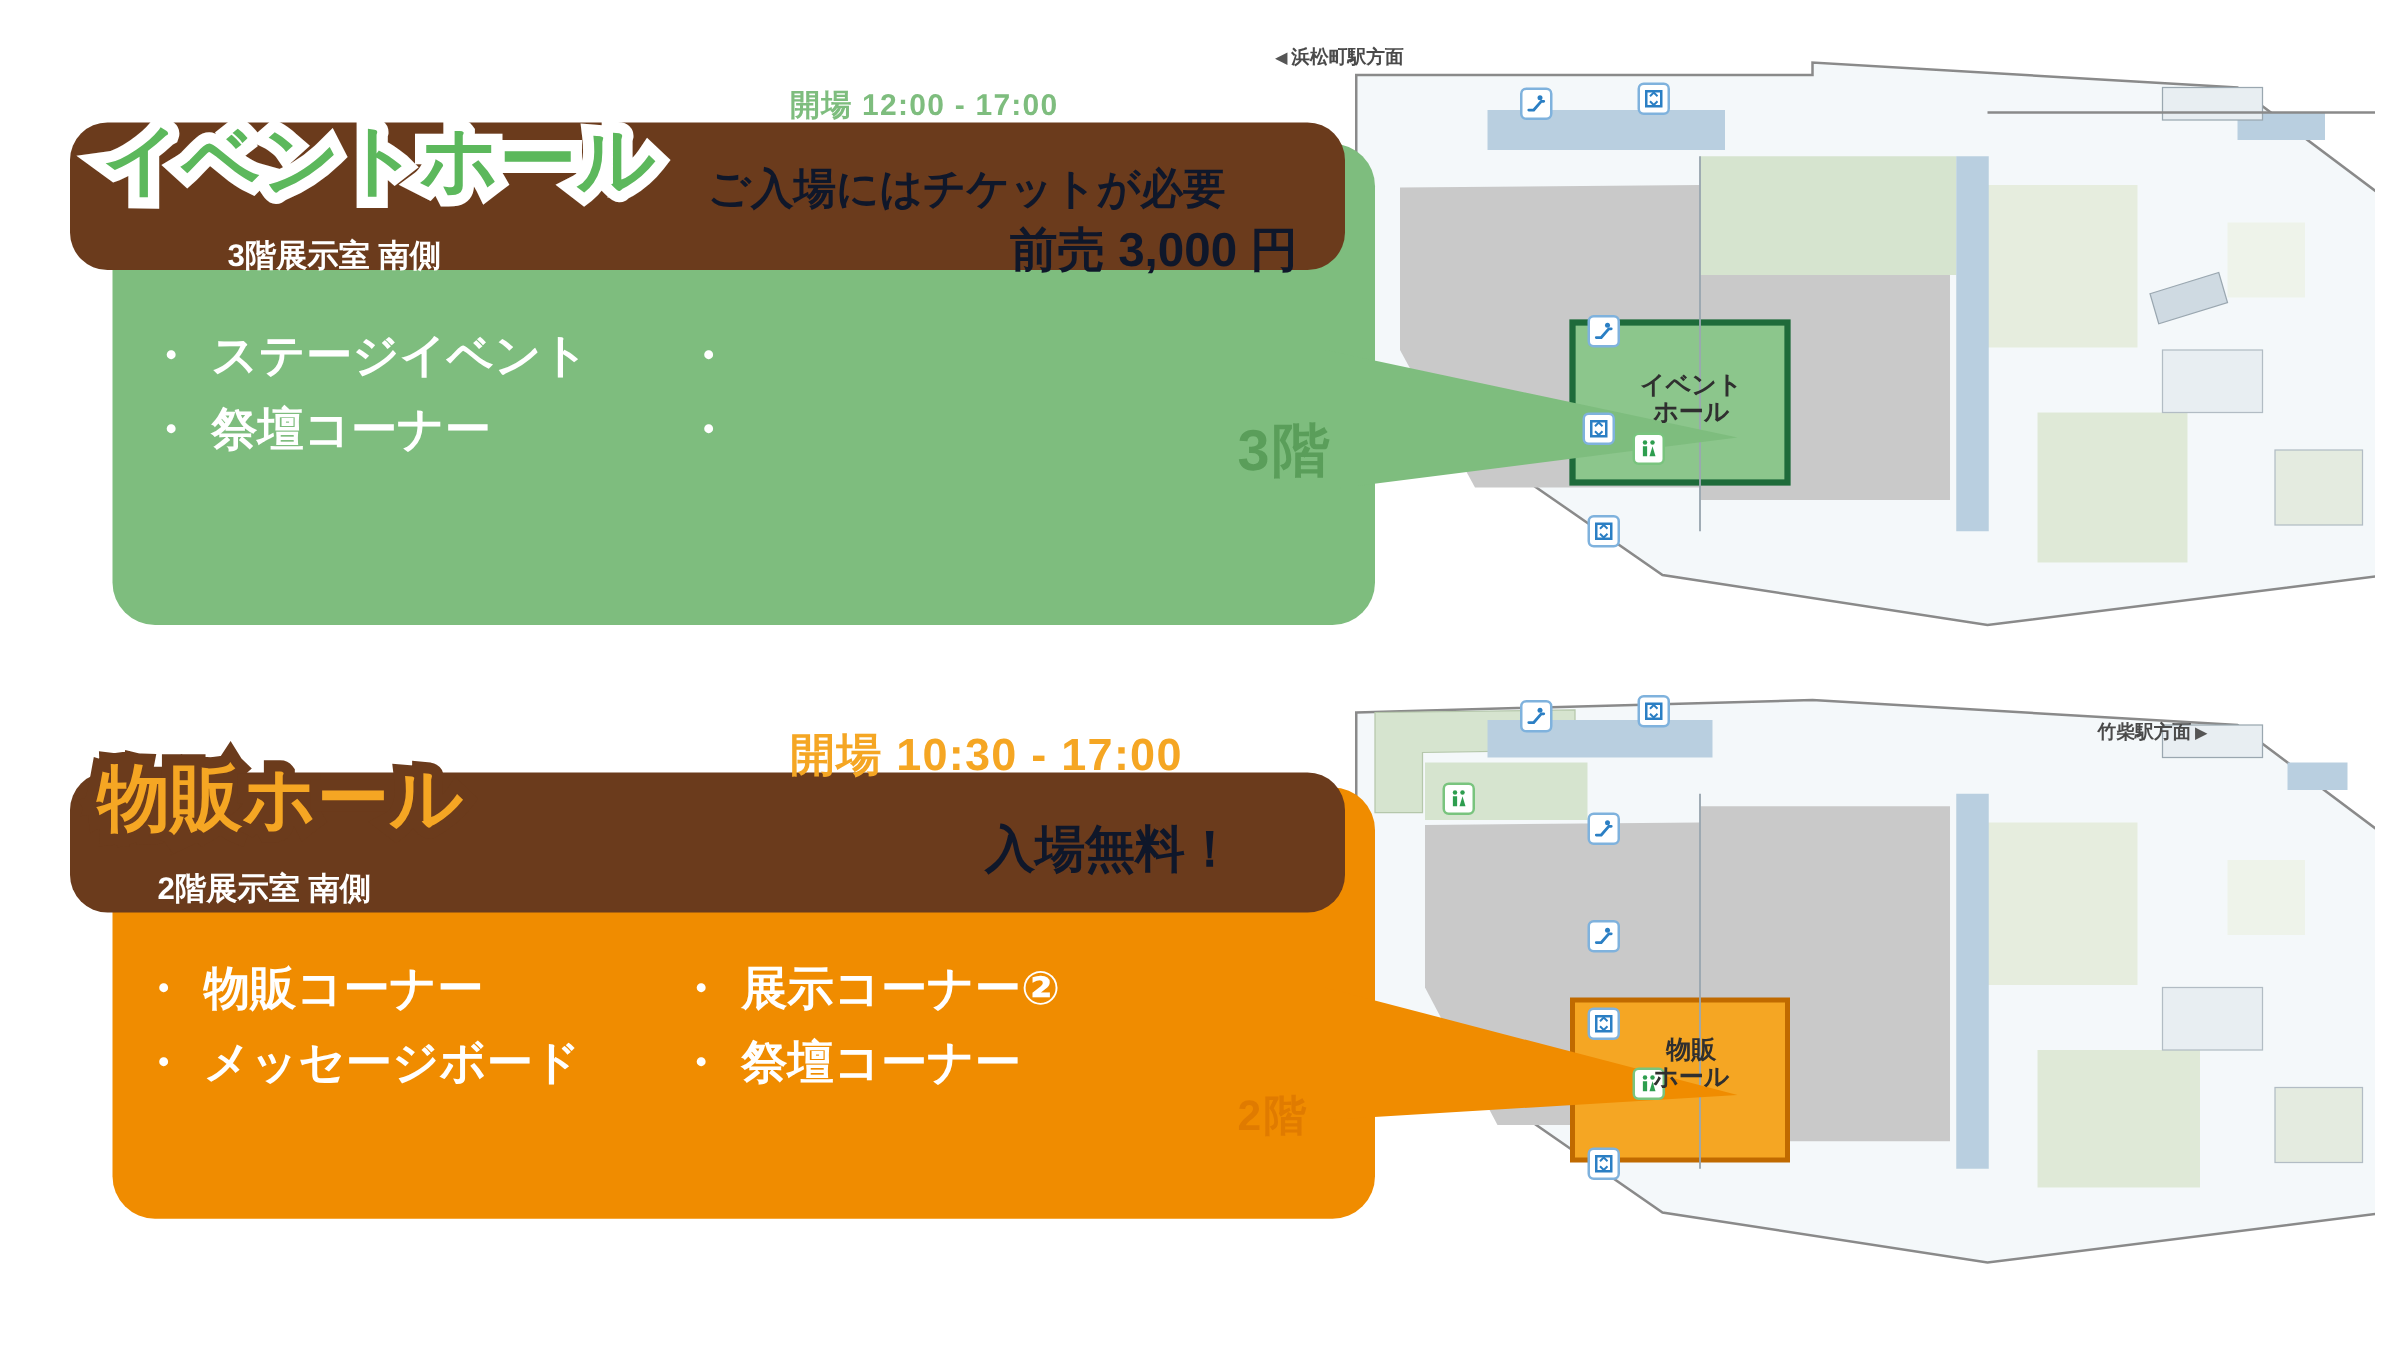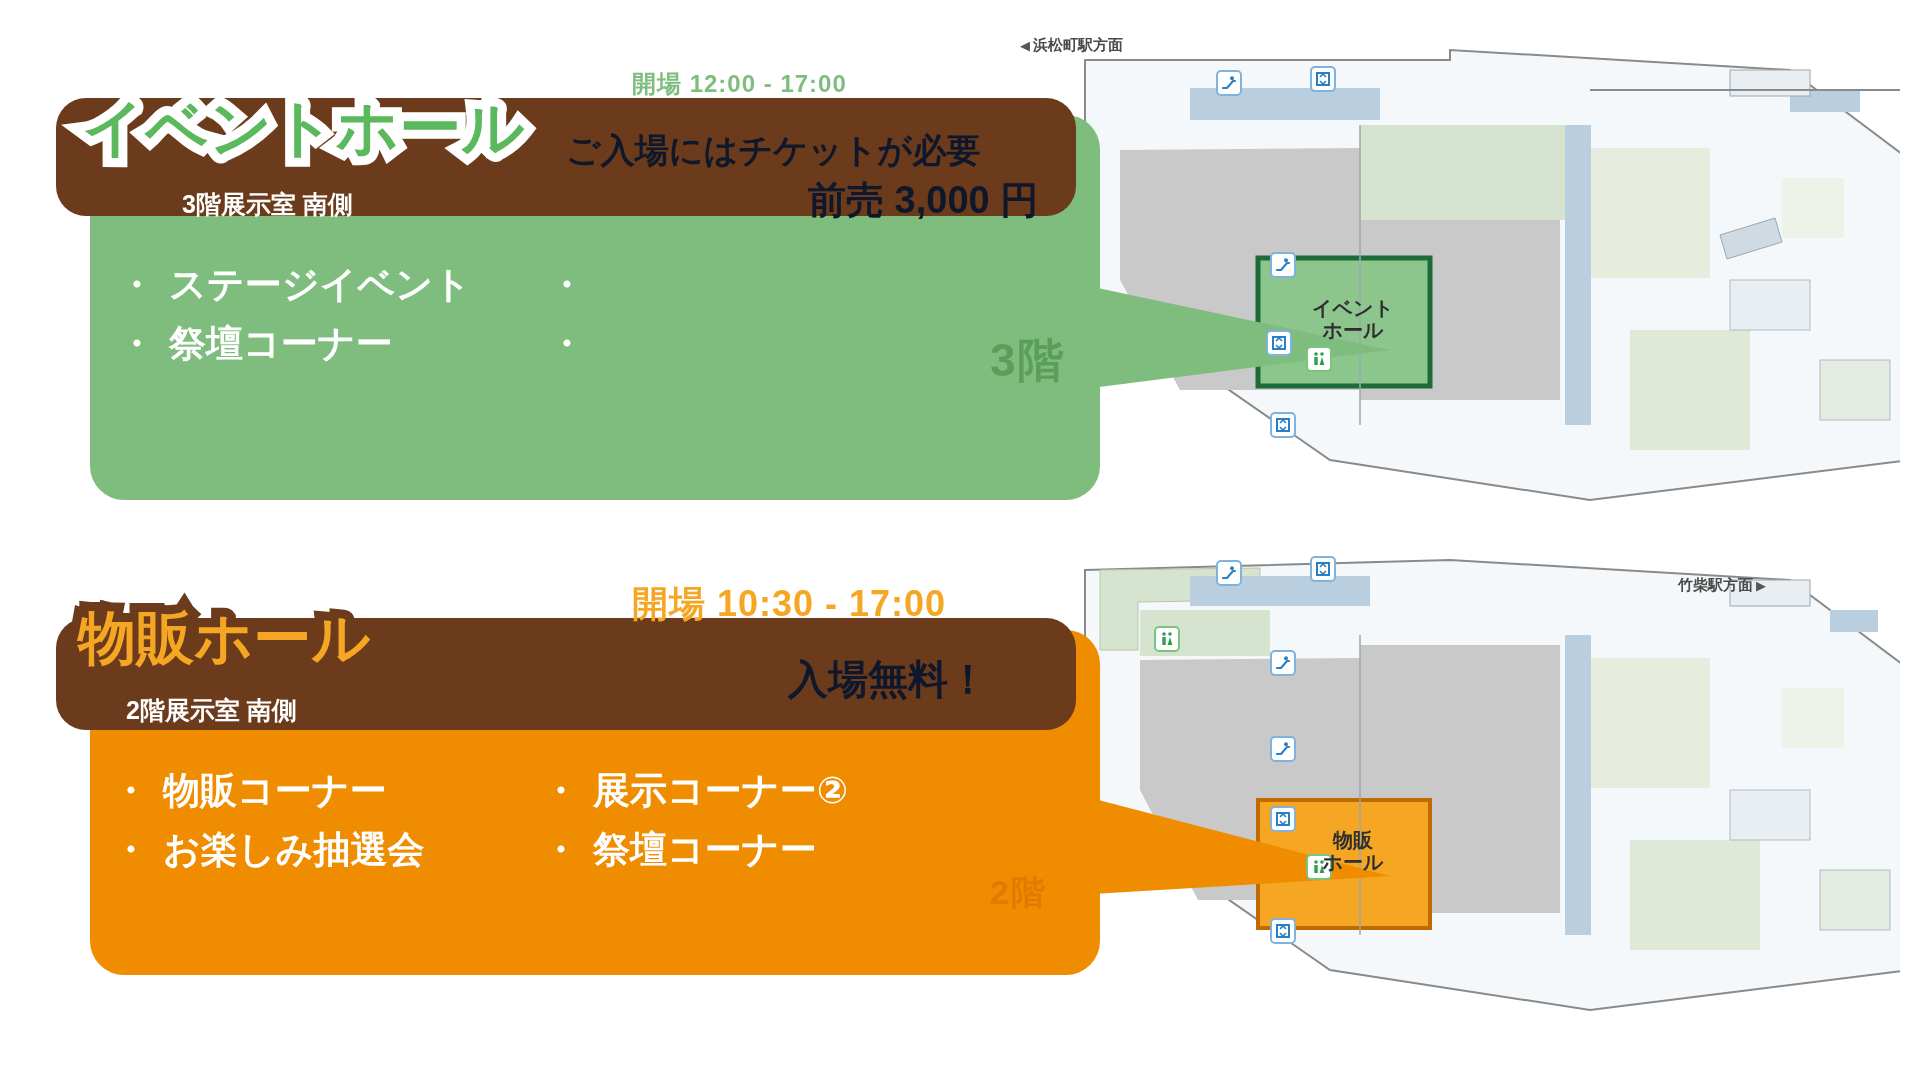--- a/index.html
+++ b/index.html
@@ -212,21 +212,21 @@
       <div class="bullet">
         <span class="dot">・</span>
         <span>物販コーナー</span>
       </div>
       <div class="bullet">
         <span class="dot">・</span>
         <span>展示コーナー②</span>
       </div>
       <div class="bullet">
         <span class="dot">・</span>
-        <span>お楽しみ抽選会</span>
+        <span>メッセージボード</span>
       </div>
       <div class="bullet">
         <span class="dot">・</span>
         <span>祭壇コーナー</span>
       </div>
     </div>
   </div>
 
   <div class="map" style="left:1030px; top:30px; width:870px; height:520px;">
 

